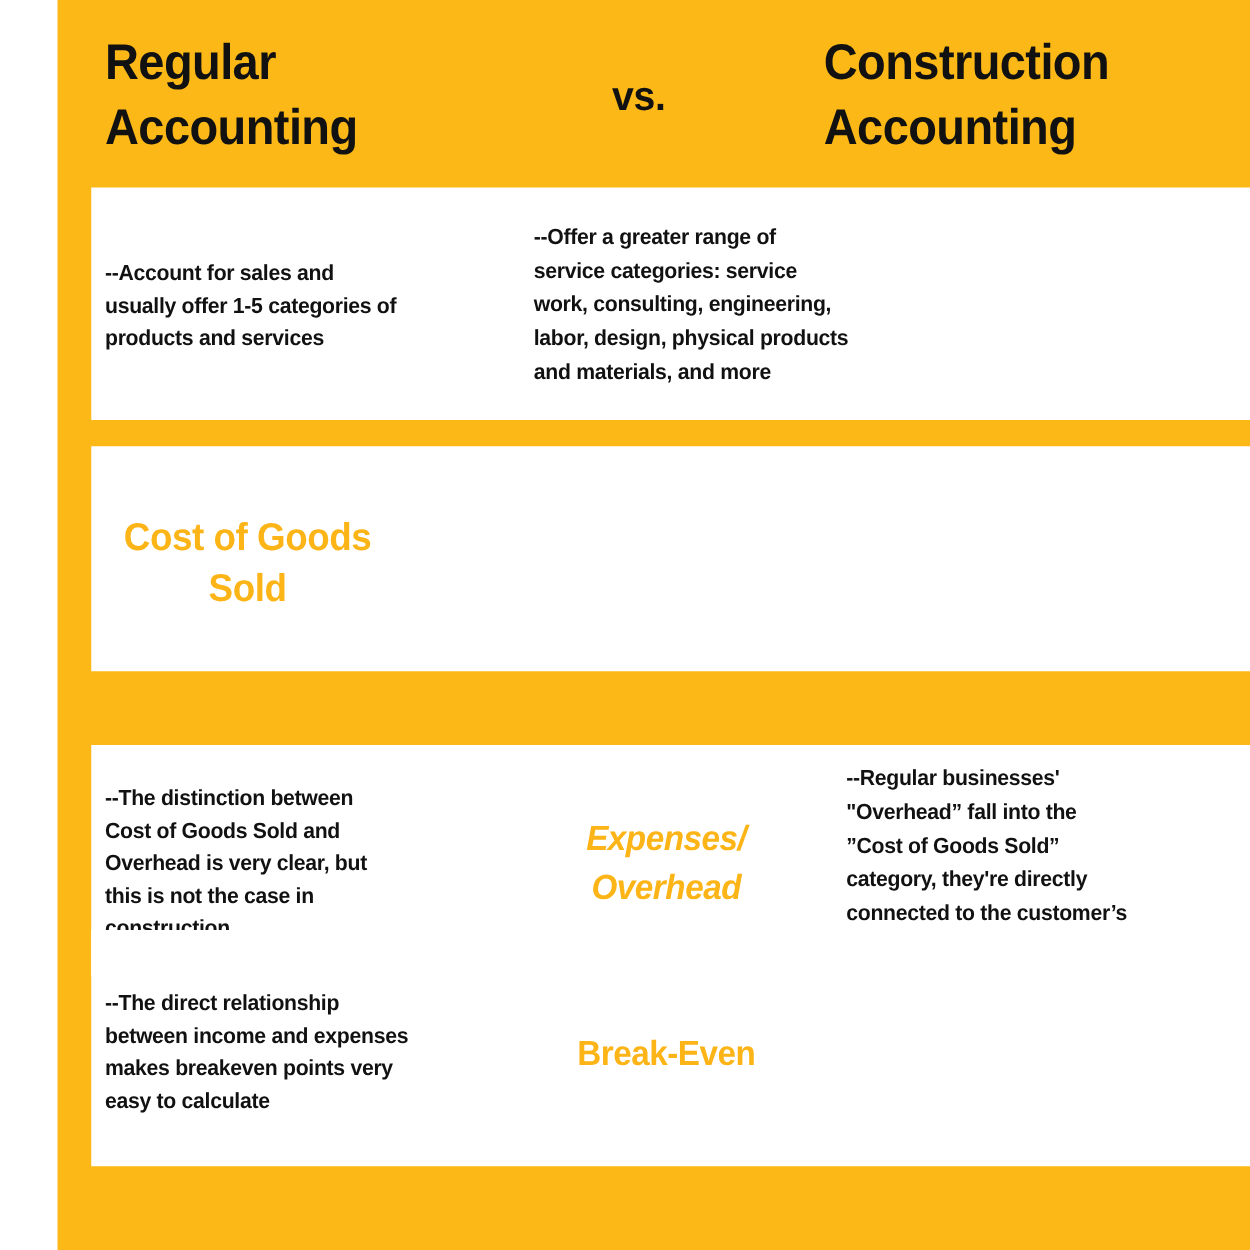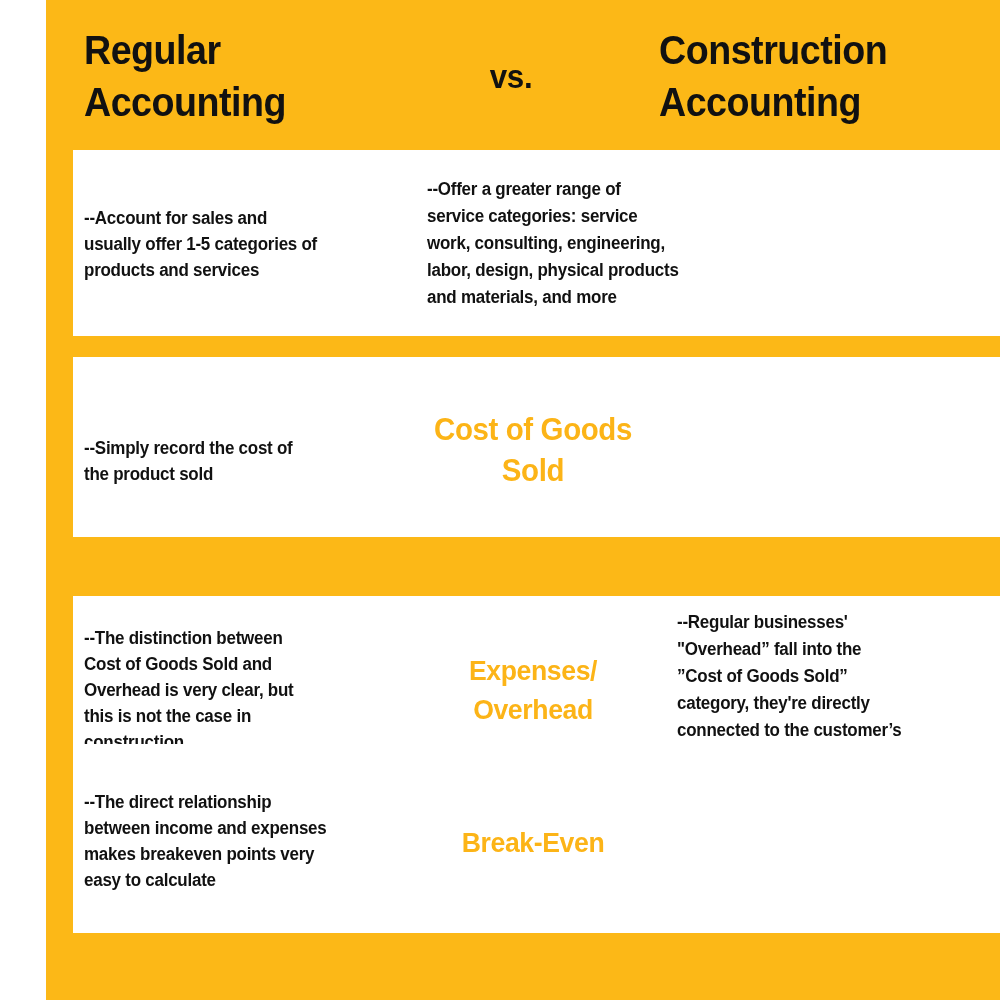--- a/index.html
+++ b/index.html
@@ -129,21 +129,21 @@
   }
   .center-label.small { font-size: 28px; line-height: 39px; }
 
   
   .card-1 .col-left  { padding-top: 2px; }
   .card-1 .col-center{ padding-top: 2px; }
   .card-2 .col-left  { padding-top: 28px; }
   .card-2 .col-center{ padding-top: 6px; }
   .card-2 .col-right { padding-top: 6px; }
   .card-3 .col-left  { padding-top: 2px; }
-  .card-3 .col-center{ padding-top: 2px; }
+  .card-3 .col-center{ padding-top: 2px; font-style: italic; }
   .card-3 .col-right { padding-top: 2px; }
   .card-4 .col-left  { padding-top: 4px; }
   .card-4 .col-center{ padding-top: 8px; }
   .card-4 .col-right { padding-top: 2px; }
 </style>
 </head>
 <body>
 
 <div class="infographic">
 
@@ -164,24 +164,20 @@
     <div class="col col-right">
       <div class="body-text">--Offer a greater range of
 service categories: service
 work, consulting, engineering,
 labor, design, physical products
 and materials, and more</div>
     </div>
   </div>
 
   <div class="card card-2">
-    <div class="col col-left">
-      <div class="body-text">--Simply record the cost of
-the product sold</div>
-    </div>
     <div class="col col-center">
       <div class="center-label">Cost of Goods
 Sold</div>
     </div>
   </div>
 
   <div class="card card-3">
     <div class="col col-left">
       <div class="body-text">--The distinction between
 Cost of Goods Sold and

